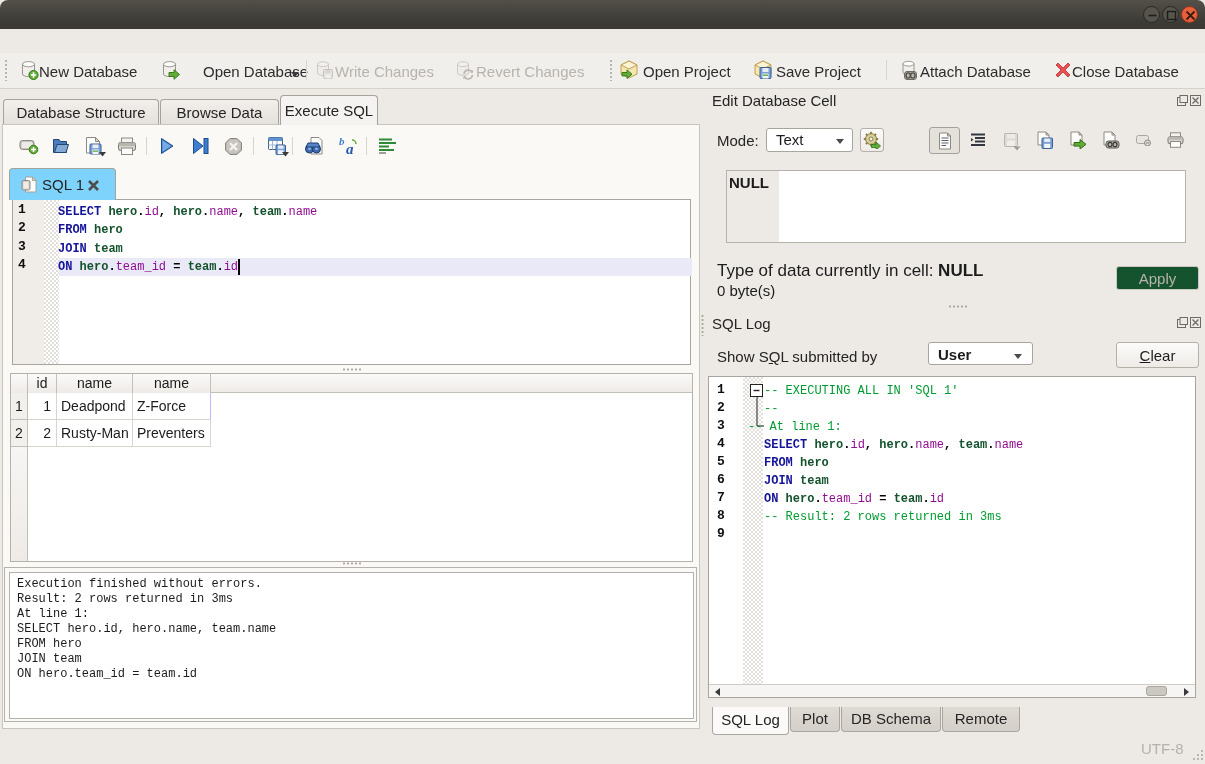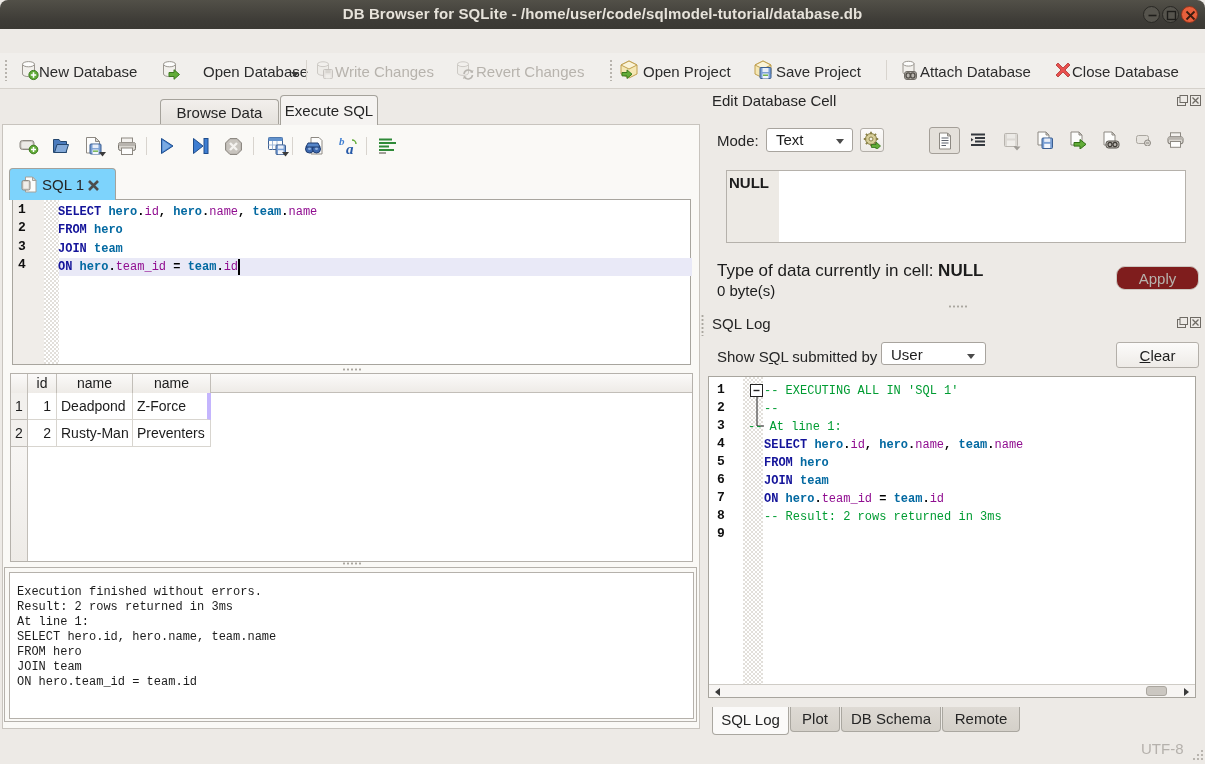--- a/index.html
+++ b/index.html
@@ -39,53 +39,52 @@
   border:1px solid #c8c4be; background:#faf9f6; }
 
 #editor { position:absolute; left:12px; top:199px; width:679px; height:166px;
   border:1px solid #a8a59e; background:#fff; }
 #gutter1 { position:absolute; left:0; top:0; width:31px; height:100%; background:#f0ede9; }
 #fold1 { position:absolute; left:31px; top:0; width:15px; height:100%;
   background:repeating-conic-gradient(#e2dfda 0% 25%, #ffffff 0% 50%); background-size:4px 4px; }
 .mono { font-family:"Liberation Mono", monospace; font-size:12px; white-space:pre; }
 .codeline { position:absolute; height:18px; line-height:18px; font-weight:bold; }
 .lnum { position:absolute; font-family:"Liberation Mono", monospace; font-size:13px; font-weight:bold; color:#0f0f0f; }
-.kw { color:#14149a; } .tbl { color:#0369a1; } .fld { color:#900d90; font-weight:normal; } .cmt { color:#009c32; font-weight:normal;}
+.kw { color:#14149a; } .tbl { color:#14532d; } .fld { color:#900d90; font-weight:normal; } .cmt { color:#009c32; font-weight:normal;}
 
 #results { position:absolute; left:10px; top:373px; width:683px; height:189px; background:#fff; border:1px solid #b5b1ab; }
 .hdrstrip { background:linear-gradient(#fbfaf9,#eeebe7); }
 .cell { position:absolute; font-size:14px; color:#1c1c1c; white-space:nowrap; overflow:hidden; }
 
 #execpanel { position:absolute; left:4px; top:567px; width:693px; height:155px; border:1px solid #b5b1ab; background:#faf9f6;}
 #execinner { position:absolute; left:4px; top:4px; width:685px; height:147px; border:1px solid #b5b1ab; background:#fff; }
-.execline { position:absolute; left:7px; font-family:"Liberation Mono", monospace; font-size:12px; color:#1c1c1c; white-space:pre;margin-top:8px; }
+.execline { position:absolute; left:7px; font-family:"Liberation Mono", monospace; font-size:12px; color:#1c1c1c; white-space:pre; }
 
 .dockhdr { position:absolute; font-size:15px; color:#252525; }
 .combo { position:absolute; background:#fff; border:1px solid #a8a49e; border-radius:3px; }
 .combo .ctext { position:absolute; left:9px; top:2px; font-size:15px; color:#1c1c1c; }
 .combo .caret { position:absolute; width:0; height:0; border-left:4px solid transparent; border-right:4px solid transparent; border-top:5px solid #4a4a4a; }
 .btn { position:absolute; border:1px solid #b3afa9; border-radius:3px;
   background:linear-gradient(#fcfbfa,#eeebe7); font-size:15px; color:#1c1c1c; text-align:center; }
-.btn.dis { background:#7f1d1d; color:#b7b3ad; border-color:#ccc8c2;border-radius:9px; }
+.btn.dis { background:#14532d; color:#b7b3ad; border-color:#ccc8c2; }
 
 #logedit { position:absolute; left:708px; top:376px; width:488px; height:322px; border:1px solid #a8a59e; background:#fff; }
 #logfold { position:absolute; left:34px; top:0; width:20px; height:307px;
   background:repeating-conic-gradient(#e2dfda 0% 25%, #ffffff 0% 50%); background-size:4px 4px; }
 
 .btab { position:absolute; font-size:15px; color:#252525; text-align:center;
   border:1px solid #aaa7a0; border-top:none; border-radius:0 0 4px 4px;
   background:linear-gradient(#dedad4,#d4d0c9); }
 .btab.active { background:#fbfaf9; }
 </style>
 </head>
 <body>
 <div id="win">
 
   <div id="titlebar">
-    <div id="title">DB Browser for SQLite - /home/user/code/sqlmodel-tutorial/database.db</div>
     <div class="winbtn" style="left:1143px;">
         <svg width="17" height="17">
           <line x1="4.5" y1="8.5" x2="12.5" y2="8.5" stroke="#1e1d1a" stroke-width="1.6"></line>
         </svg>
       </div>
     <div class="winbtn" style="left:1162px;">
         <svg width="17" height="17">
           <rect x="4.5" y="4.5" width="8" height="8" fill="none" stroke="#1e1d1a" stroke-width="1.4"></rect>
         </svg>
       </div>
@@ -157,20 +156,21 @@
       <ellipse cx="8.2" cy="15.5" rx="2.2" ry="2.6" fill="none" stroke="#54504a" stroke-width="1.4"></ellipse>
       <ellipse cx="12.8" cy="15.5" rx="2.2" ry="2.6" fill="none" stroke="#54504a" stroke-width="1.4"></ellipse>
     </svg>
     <span class="tbtext" style="left:920px;">Attach Database</span>
     <svg class="abs" style="left:1055px; top:9px;" width="16" height="16" viewBox="0 0 16 16">
       <path d="M3 1 L8 6 L13 1 L15 3 L10 8 L15 13 L13 15 L8 10 L3 15 L1 13 L6 8 L1 3 Z" fill="#e9504e" stroke="#b03432" stroke-width="0.8"></path>
     </svg>
     <span class="tbtext" style="left:1072px;">Close Database</span>
   </div>
 
+  <div class="mtab" style="left:3px; top:99px; width:156px; height:26px; line-height:25px;">Database Structure</div>
   <div class="mtab" style="left:160px; top:99px; width:119px; height:26px; line-height:25px;">Browse Data</div>
   <div class="mtab active" style="left:280px; top:95px; width:98px; height:30px; line-height:29px; z-index:3;">Execute SQL</div>
 
   <div id="leftpane"></div>
 
   <div id="sqltoolbar" class="abs" style="left:0; top:135px; width:700px; height:24px;">
     <svg class="abs" style="left:19px; top:3px;" width="20" height="17" viewBox="0 0 20 17">
       <rect x="1" y="2.5" width="14" height="9" rx="2.5" fill="#c9c5bf" stroke="#8d8982"></rect>
       <rect x="2.5" y="4" width="11" height="6" rx="1.5" fill="#eceae6"></rect>
       <circle cx="14.5" cy="11.5" r="4.3" fill="#62ac38" stroke="#3c7a1e"></circle>
@@ -278,21 +278,21 @@
     <div class="hdrstrip abs" style="left:0; top:0; width:681px; height:19px; border-bottom:1px solid #c2beb8;"></div>
     <div class="hdrstrip abs" style="left:0; top:0; width:17px; height:19px; border-right:1px solid #c2beb8;"></div>
     <div class="cell hdrstrip" style="left:17px; top:0; width:29px; height:19px; border-right:1px solid #c2beb8; text-align:center; line-height:19px;">id</div>
     <div class="cell hdrstrip" style="left:46px; top:0; width:76px; height:19px; border-right:1px solid #c2beb8; text-align:center; line-height:19px;">name</div>
     <div class="cell hdrstrip" style="left:122px; top:0; width:78px; height:19px; border-right:1px solid #c2beb8; text-align:center; line-height:19px;">name</div>
     <div class="abs hdrstrip" style="left:0; top:19px; width:17px; height:168px; border-right:1px solid #c2beb8;"></div>
     <div class="cell" style="left:0; top:19px; width:17px; height:27px; border-right:1px solid #c2beb8; border-bottom:1px solid #c2beb8; text-align:center; line-height:27px; background:#f2f0ed;">1</div>
     <div class="cell" style="left:0; top:46px; width:17px; height:27px; border-right:1px solid #c2beb8; border-bottom:1px solid #c2beb8; text-align:center; line-height:27px; background:#f2f0ed;">2</div>
     <div class="cell" style="left:17px; top:19px; width:29px; height:27px; border-right:1px solid #d8d5cf; border-bottom:1px solid #d8d5cf; text-align:right; line-height:27px; padding-right:5px;">1</div>
     <div class="cell" style="left:46px; top:19px; width:76px; height:27px; border-right:1px solid #d8d5cf; border-bottom:1px solid #d8d5cf; line-height:27px; padding-left:4px;">Deadpond</div>
-    <div class="cell" style="left:122px; top:19px; width:78px; height:27px; border-right:4px solid #c4b5fd; border-bottom:1px solid #d8d5cf; line-height:27px; padding-left:4px;">Z-Force</div>
+    <div class="cell" style="left:122px; top:19px; width:78px; height:27px; border-right:1px solid #c4b5fd; border-bottom:1px solid #d8d5cf; line-height:27px; padding-left:4px;">Z-Force</div>
     <div class="cell" style="left:17px; top:46px; width:29px; height:27px; border-right:1px solid #d8d5cf; border-bottom:1px solid #d8d5cf; text-align:right; line-height:27px; padding-right:5px;">2</div>
     <div class="cell" style="left:46px; top:46px; width:76px; height:27px; border-right:1px solid #d8d5cf; border-bottom:1px solid #d8d5cf; line-height:27px; padding-left:4px;">Rusty-Man</div>
     <div class="cell" style="left:122px; top:46px; width:78px; height:27px; border-right:1px solid #d8d5cf; border-bottom:1px solid #d8d5cf; line-height:27px; padding-left:4px;">Preventers</div>
   </div>
 
   <div class="abs" style="left:342px; top:562px; width:20px; height:3px; background-image:radial-gradient(circle,#aaa69f 1px,transparent 1.2px); background-size:4px 3px;"></div>
 
   <div id="execpanel">
       <div id="execinner">
     <div class="execline" style="top:4px;">Execution finished without errors.</div>
@@ -397,21 +397,21 @@
   <svg class="abs" style="left:1177px; top:317px;" width="11" height="11" viewBox="0 0 11 11">
     <rect x="0.5" y="2.5" width="8" height="8" fill="none" stroke="#6e6a64"></rect>
     <rect x="3" y="0.5" width="7.5" height="7" fill="#edeae6" stroke="#6e6a64"></rect>
   </svg>
   <svg class="abs" style="left:1190px; top:317px;" width="11" height="11" viewBox="0 0 11 11">
     <rect x="0.5" y="0.5" width="10" height="10" fill="none" stroke="#6e6a64"></rect>
     <path d="M2.5 2.5 l6 6 M8.5 2.5 l-6 6" stroke="#6e6a64" stroke-width="1.3"></path>
   </svg>
 
   <span class="dockhdr" style="left:717px; top:348px; position:absolute;">Show S<u>Q</u>L submitted by</span>
-  <div class="combo" style="left:881px; top:342px; width:105px; height:23px;">
+  <div class="combo" style="left:928px; top:342px; width:105px; height:23px;font-weight:bold;">
     <span class="ctext" style="top:3px;">User</span>
     <span class="caret" style="right:10px; top:11px;"></span>
   </div>
   <div class="btn" style="left:1116px; top:342px; width:83px; height:26px; line-height:25px;"><u>C</u>lear</div>
 
   <div id="logedit">
     <div id="logfold"></div>
     <div id="loglines">
       <span class="lnum" style="left:8px; top:5px;">1</span>
       <span class="lnum" style="left:8px; top:23px;">2</span>

